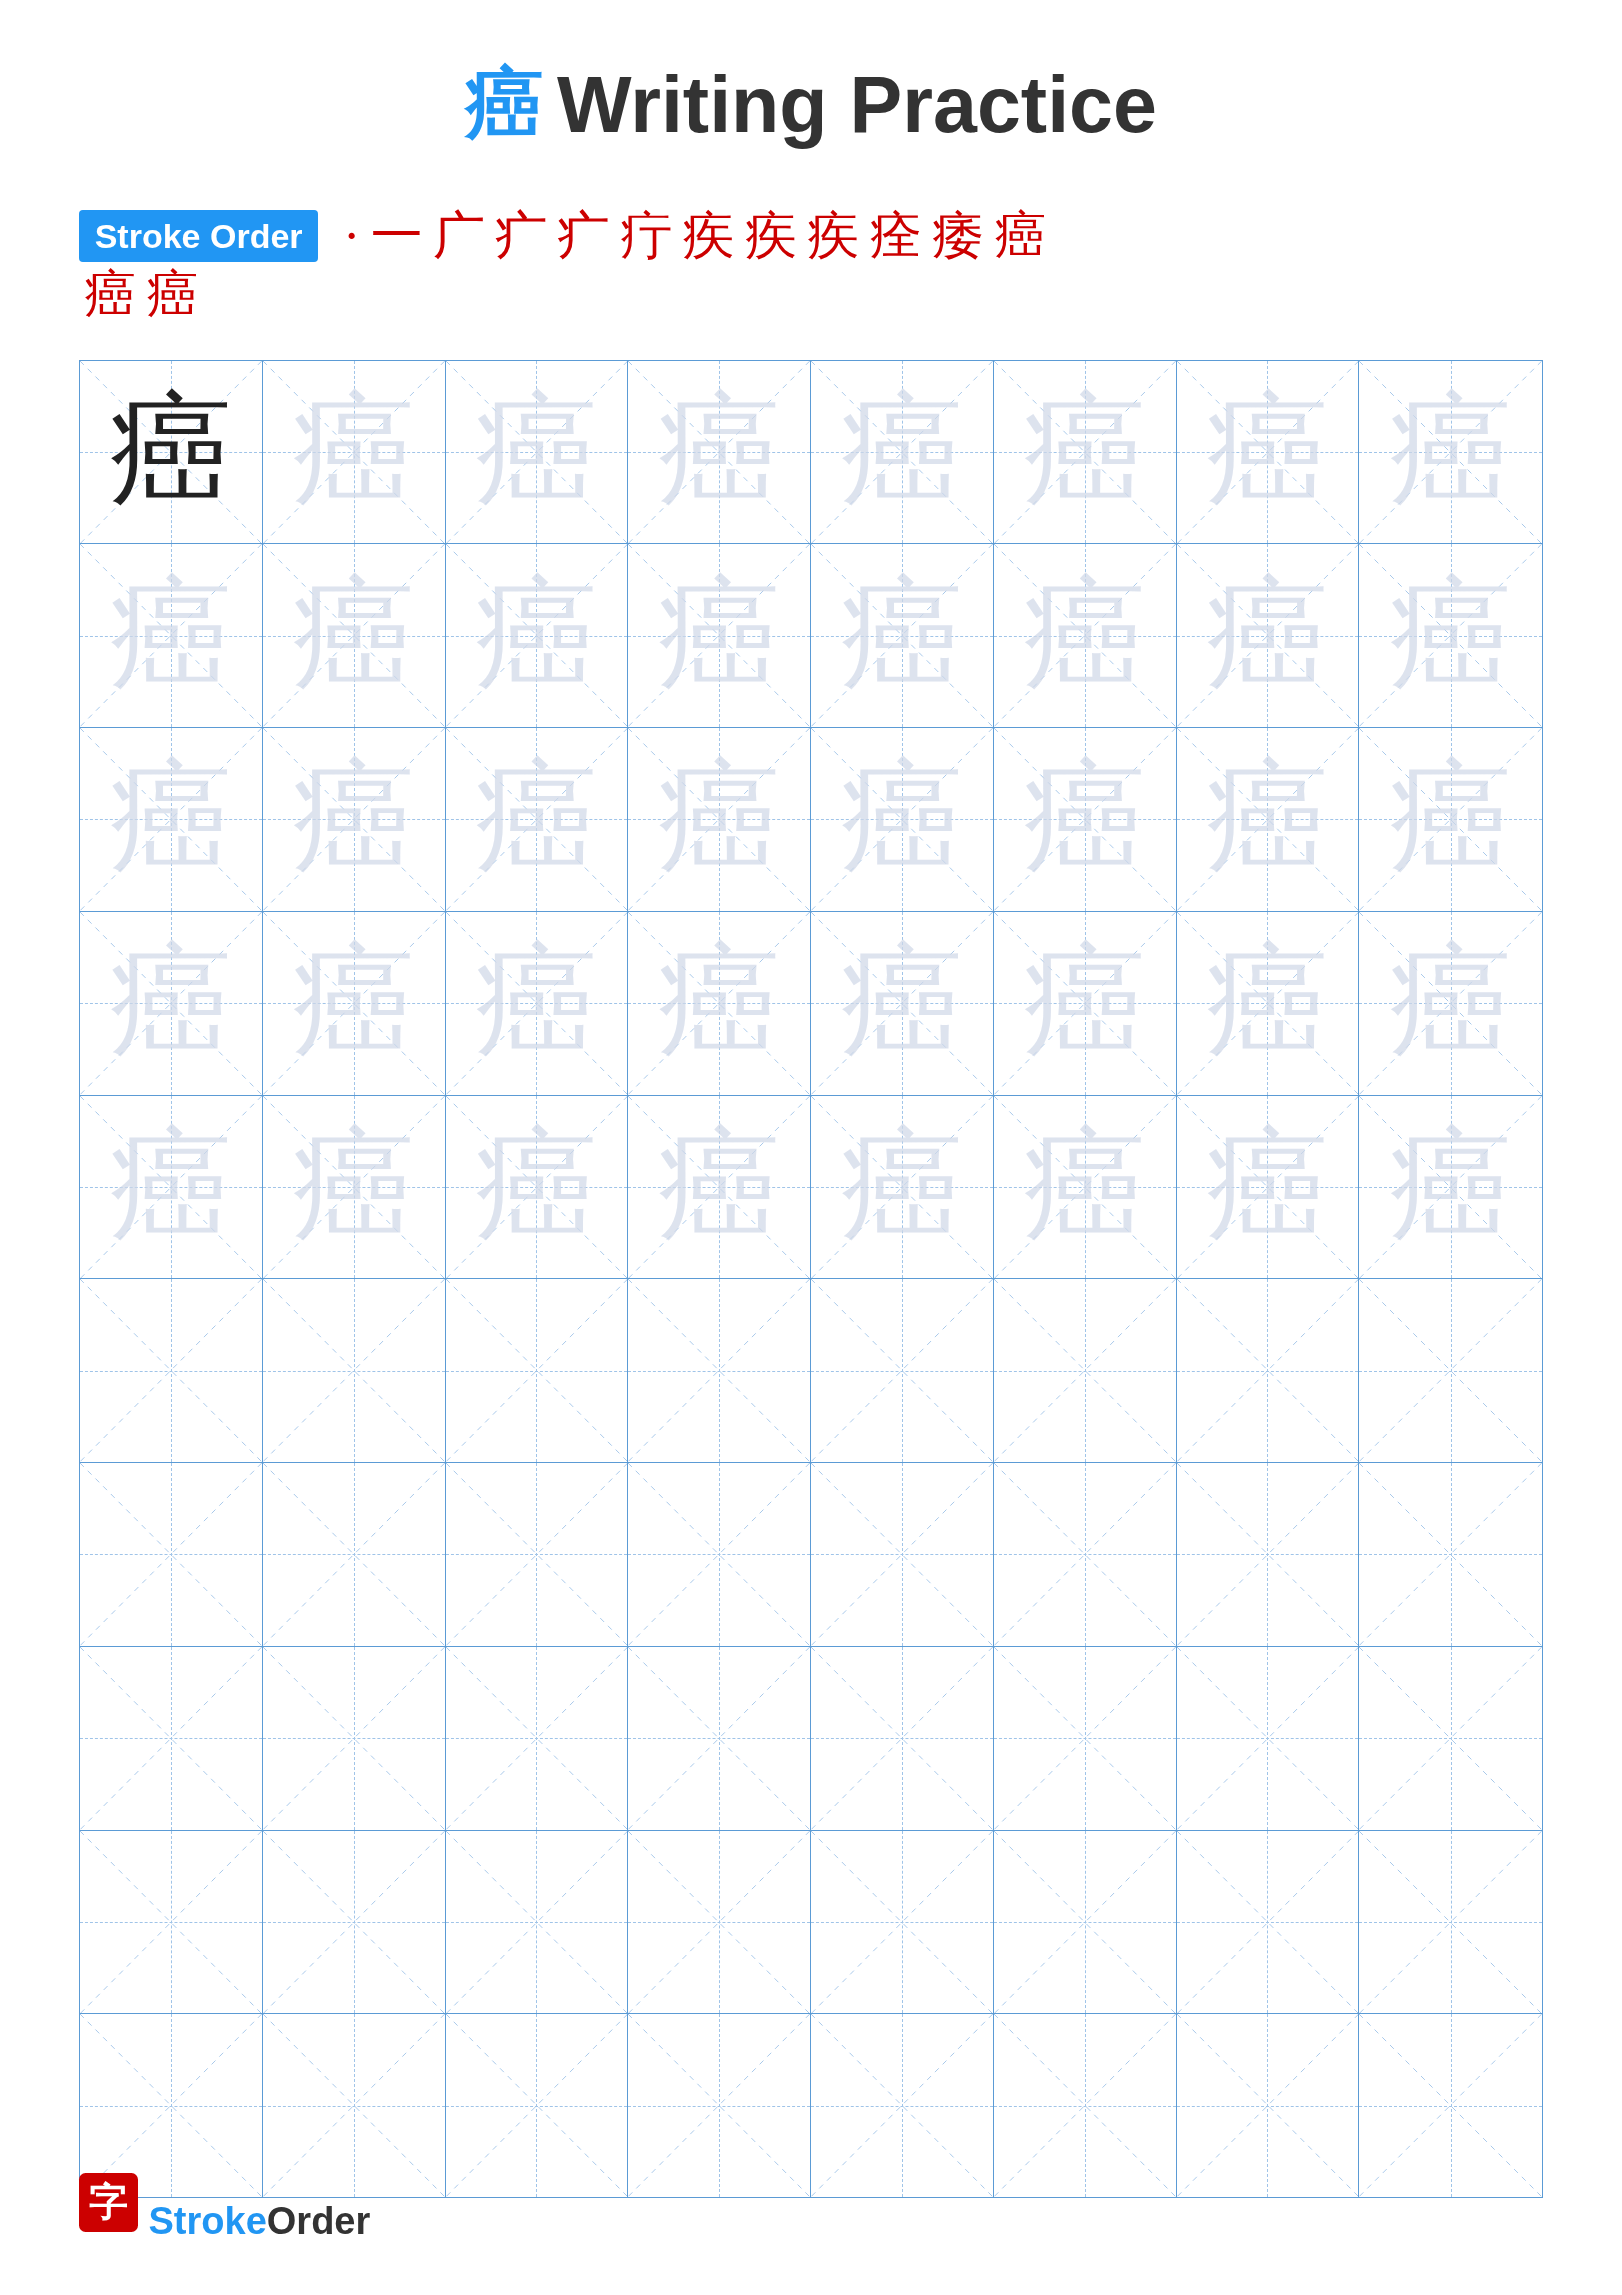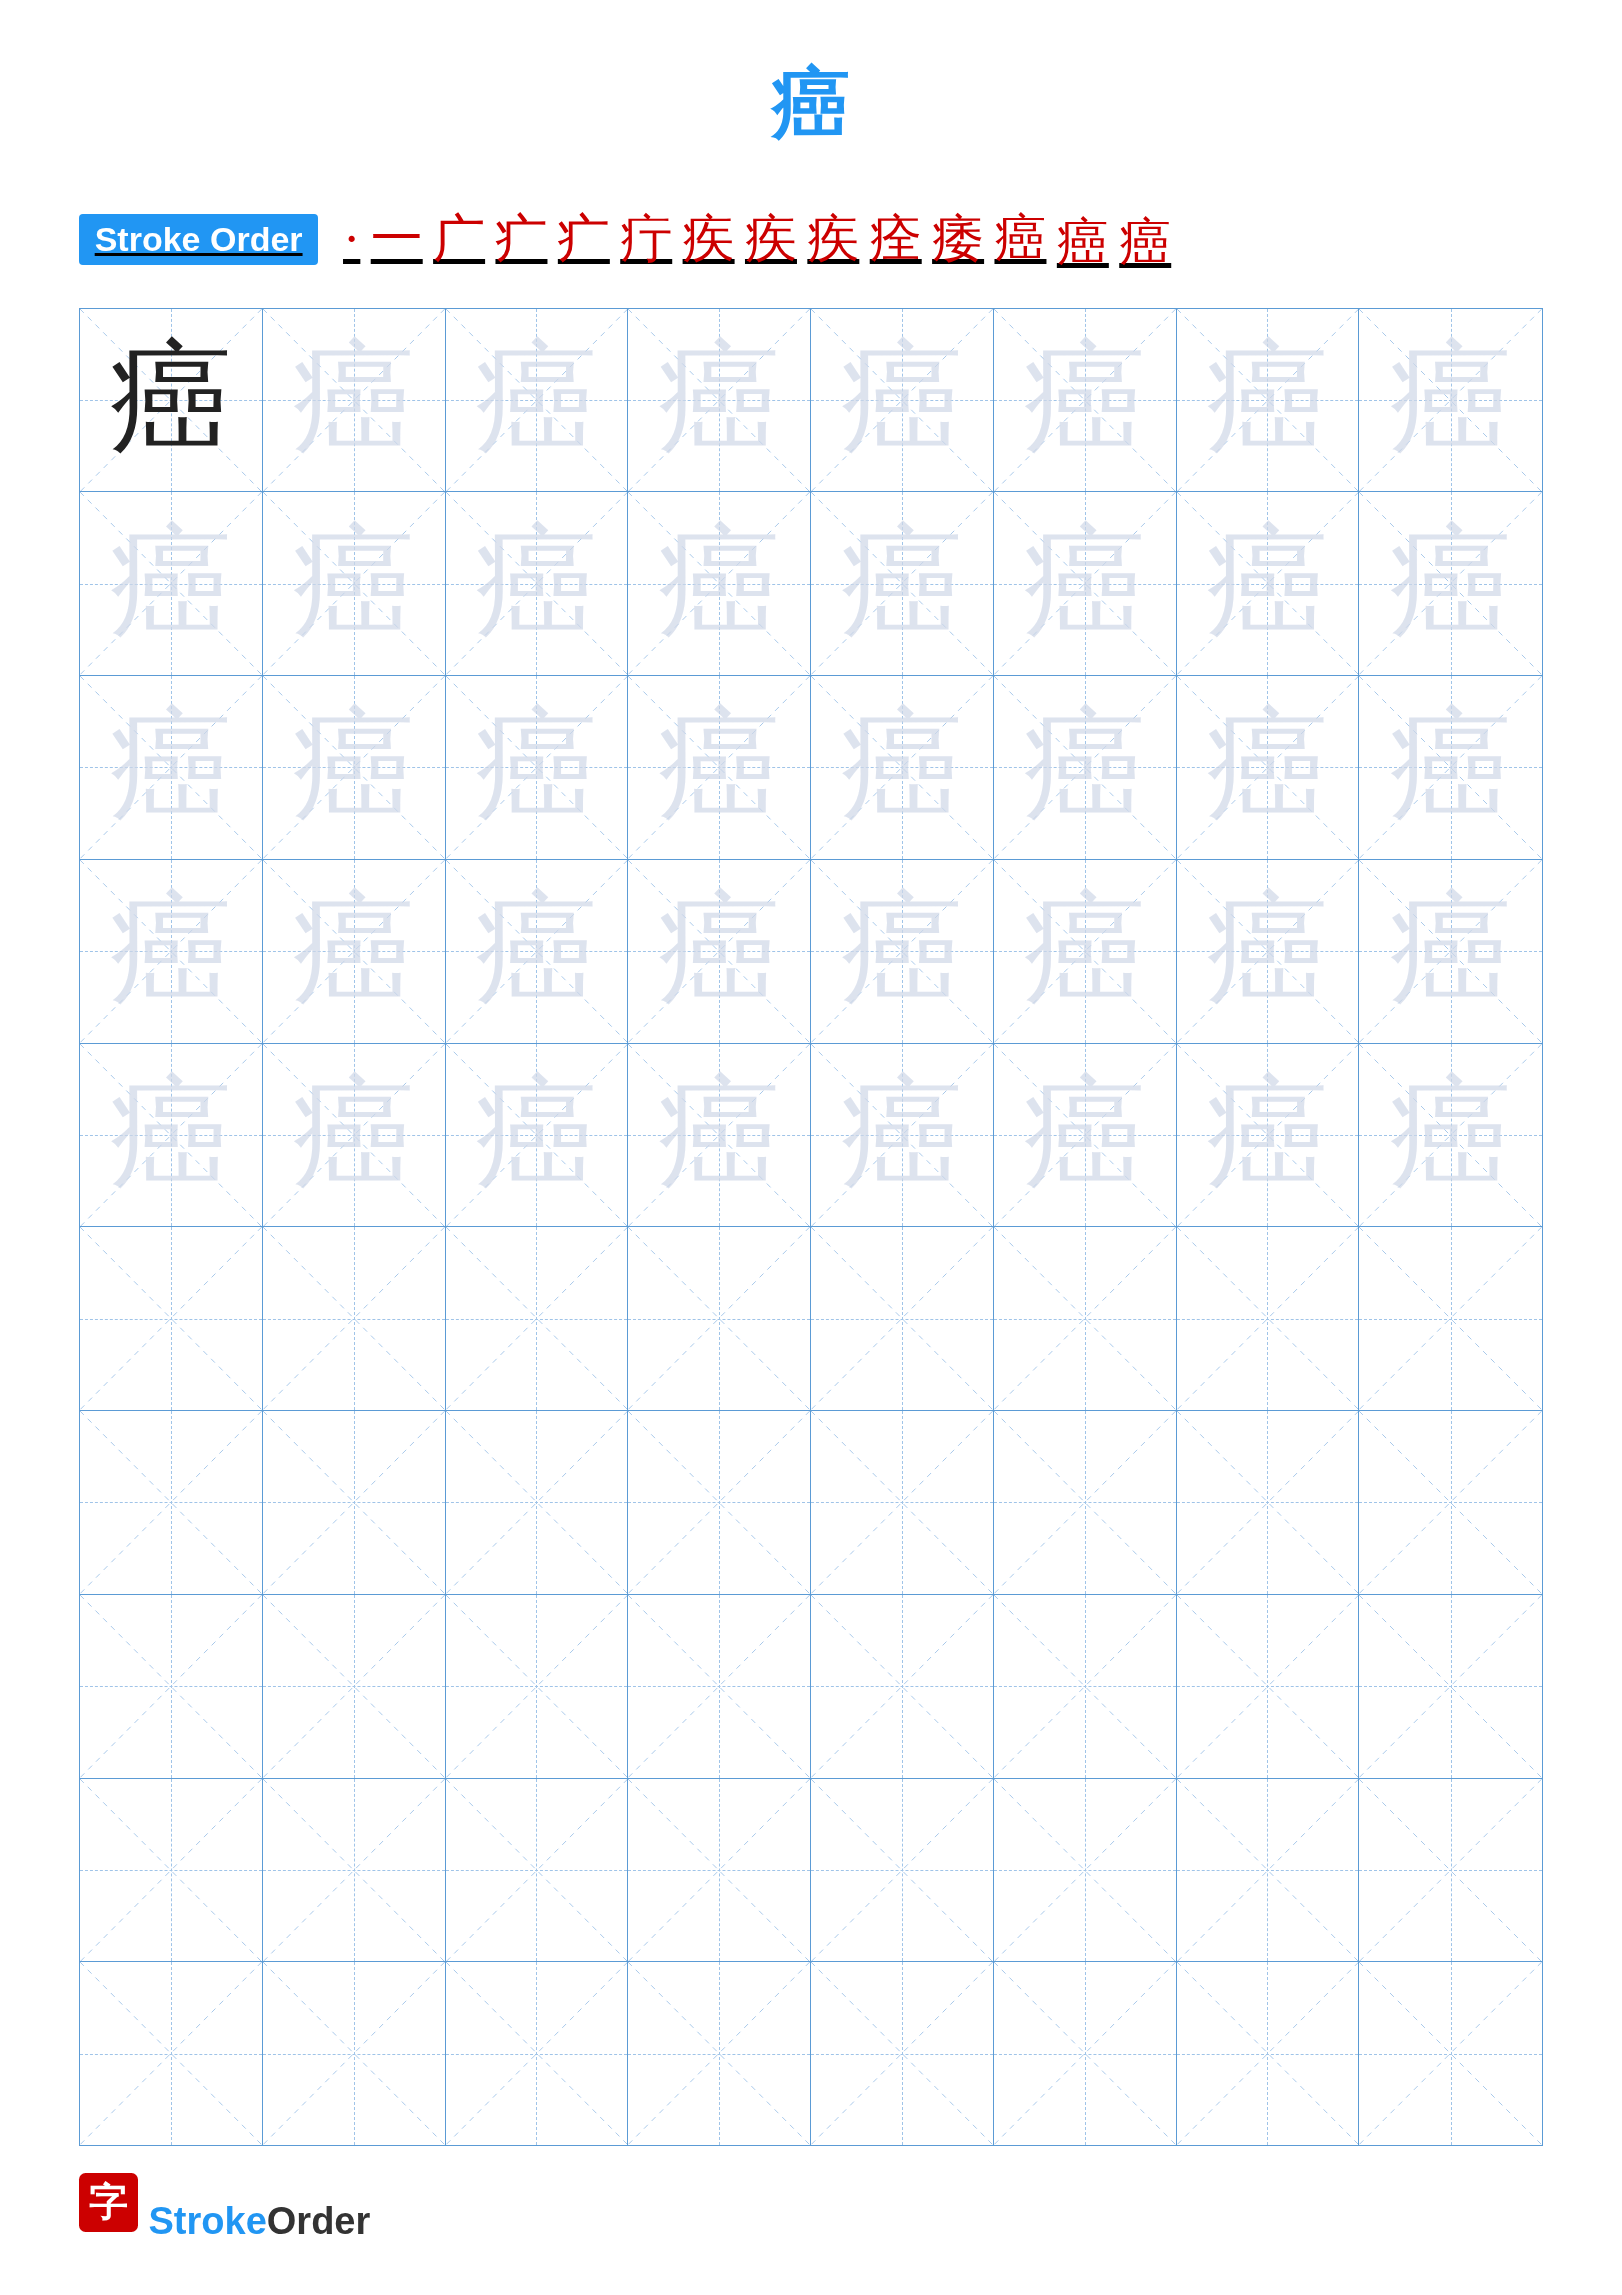--- a/index.html
+++ b/index.html
@@ -37,23 +37,22 @@
 
     .title-text {
       color: #333;
       font-family: Arial, sans-serif;
       font-weight: bold;
     }
 
     .stroke-order-section {
       width: 100%;
       display: flex;
-      flex-direction: row;
+      flex-direction: column;
       margin-bottom: 39px;
-      text-decoration: underline;
     }
 
     .stroke-order-row {
       display: flex;
       align-items: center;
       flex-wrap: wrap;
       gap: 0;
       line-height: 1.2;
     }
 
@@ -234,20 +233,21 @@
       pointer-events: none;
     }
   </style>
 </head>
 <body>
 
 <div class="page-content">
 
   <div class="title">
     <span class="title-char">癌</span>
+    <span class="title-text">Writing Practice</span>
   </div>
 
   <div class="stroke-order-section">
     <div class="stroke-order-row">
       <span class="stroke-order-badge">Stroke Order</span>
       <div class="stroke-sequence">
         <span class="stroke-char">·</span>
         <span class="stroke-char">一</span>
         <span class="stroke-char">广</span>
         <span class="stroke-char">疒</span>

